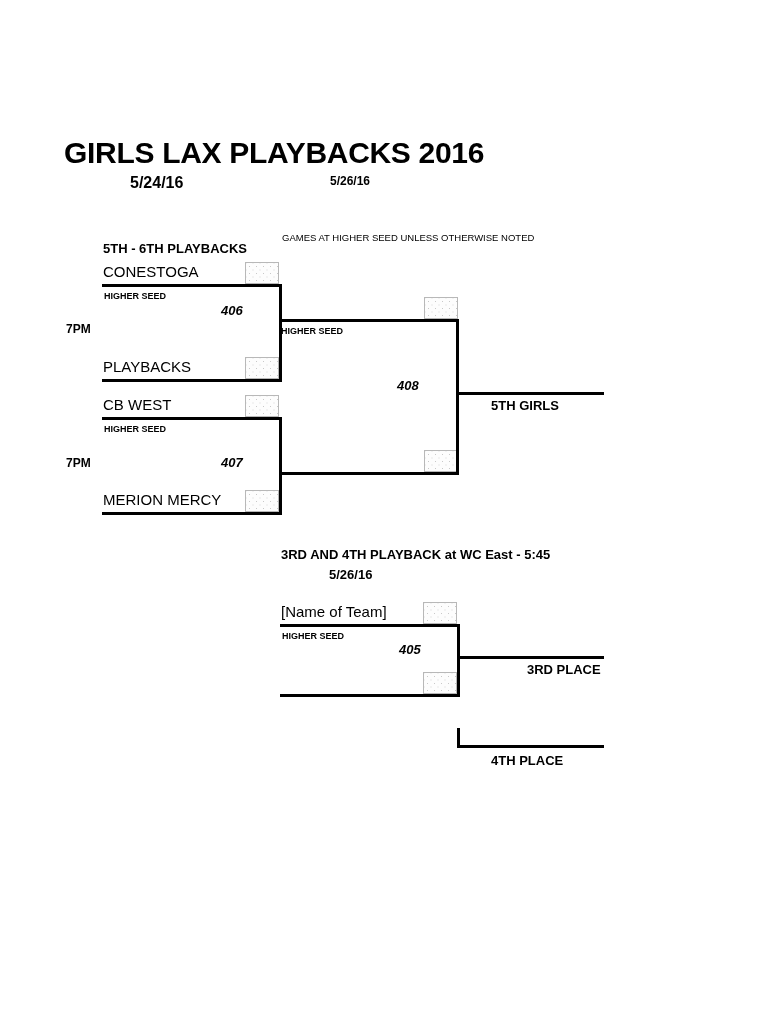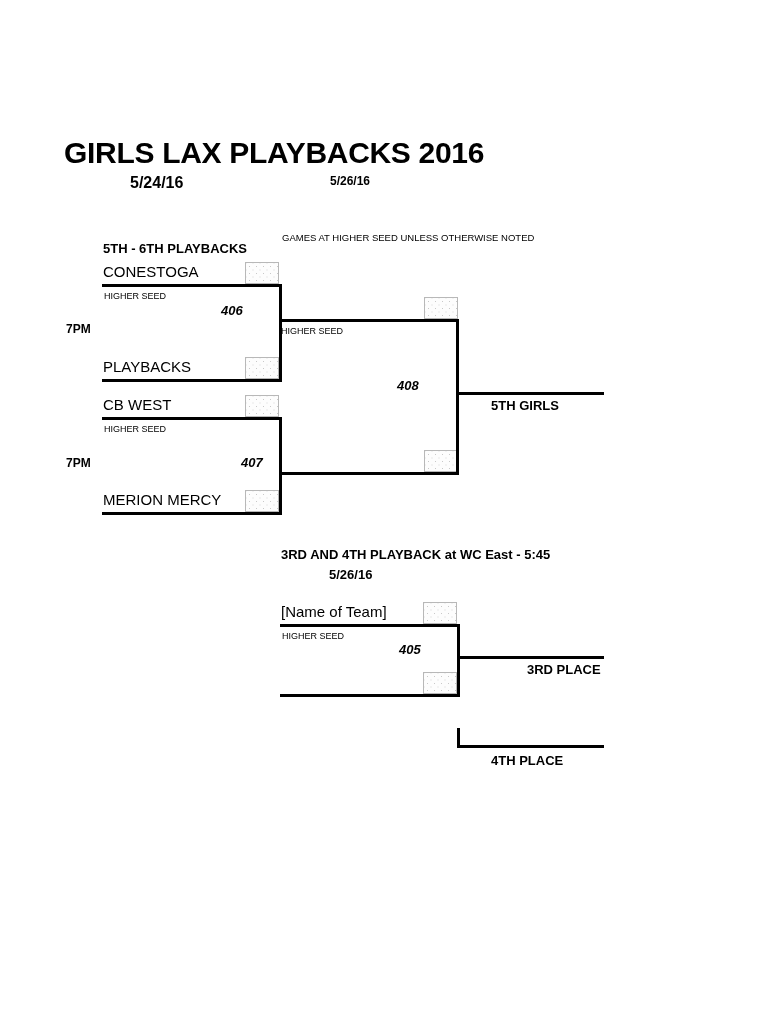--- a/index.html
+++ b/index.html
@@ -82,21 +82,21 @@
     background: #000000;
   }
   .team-name {
     position: absolute;
     font-size: 15px;
     white-space: nowrap;
   }
   .higher-seed {
     position: absolute;
     font-size: 9px;
-    font-weight: normal;
+    font-weight: bold;
     white-space: nowrap;
   }
   .game-num {
     position: absolute;
     font-size: 13px;
     font-weight: bold;
     font-style: italic;
     white-space: nowrap;
     text-align: center;
   }
@@ -162,21 +162,21 @@
   <div class="team-line" style="left:102px; top:379px; width:178px;"></div>
   <div class="score-box" style="left:245px; top:357px;"></div>
 
   <div class="vline" style="left:279px; top:284px; height:98px;"></div>
 
   <div class="team-name" style="left:103px; top:396px;">CB WEST</div>
   <div class="team-line" style="left:102px; top:417px; width:178px;"></div>
   <div class="score-box" style="left:245px; top:395px;"></div>
 
   <div class="higher-seed" style="left:104px; top:424px;">HIGHER SEED</div>
-  <div class="game-num" style="left:221px; top:455px;margin-left:20px;">407</div>
+  <div class="game-num" style="left:221px; top:455px;">407</div>
   <div class="time-label" style="left:66px; top:456px;">7PM</div>
 
   <div class="team-name" style="left:103px; top:491px;">MERION MERCY</div>
   <div class="team-line" style="left:102px; top:512px; width:178px;"></div>
   <div class="score-box" style="left:245px; top:490px;"></div>
 
   <div class="vline" style="left:279px; top:417px; height:98px;"></div>
 
   <div class="team-line" style="left:279px; top:319px; width:178px;"></div>
   <div class="score-box" style="left:424px; top:297px;"></div>

